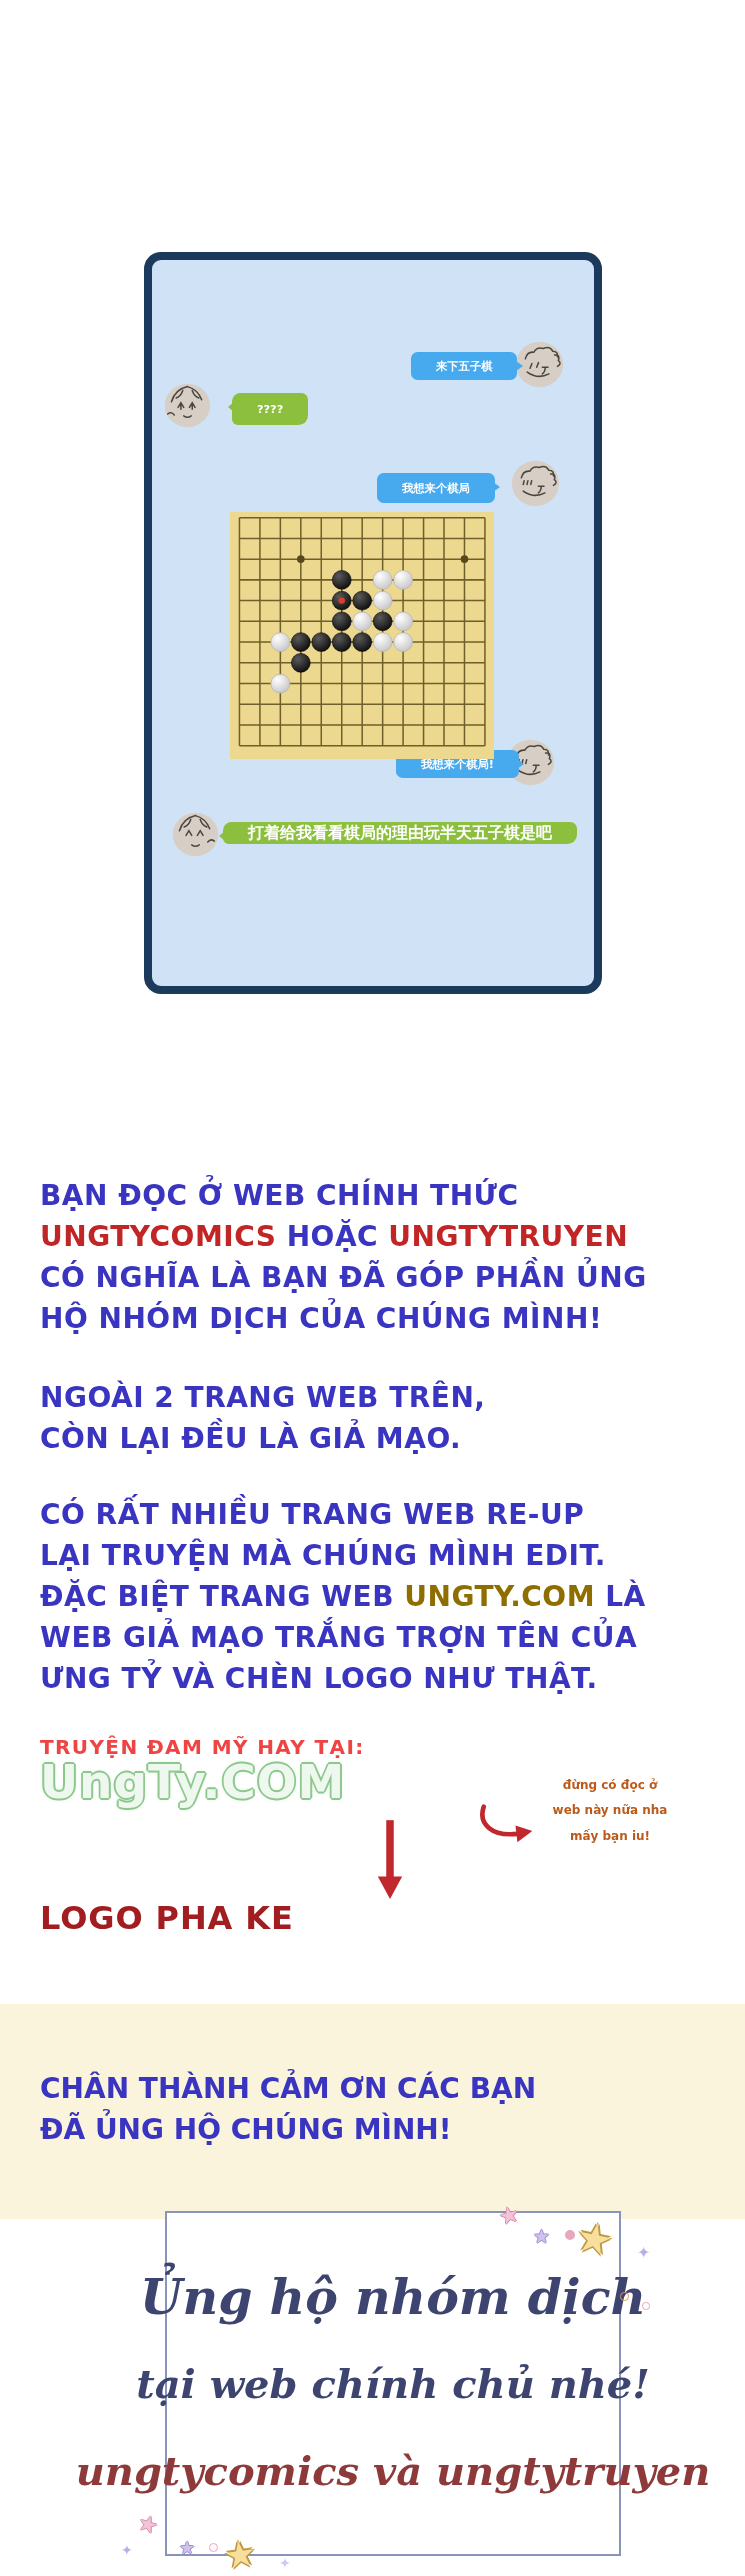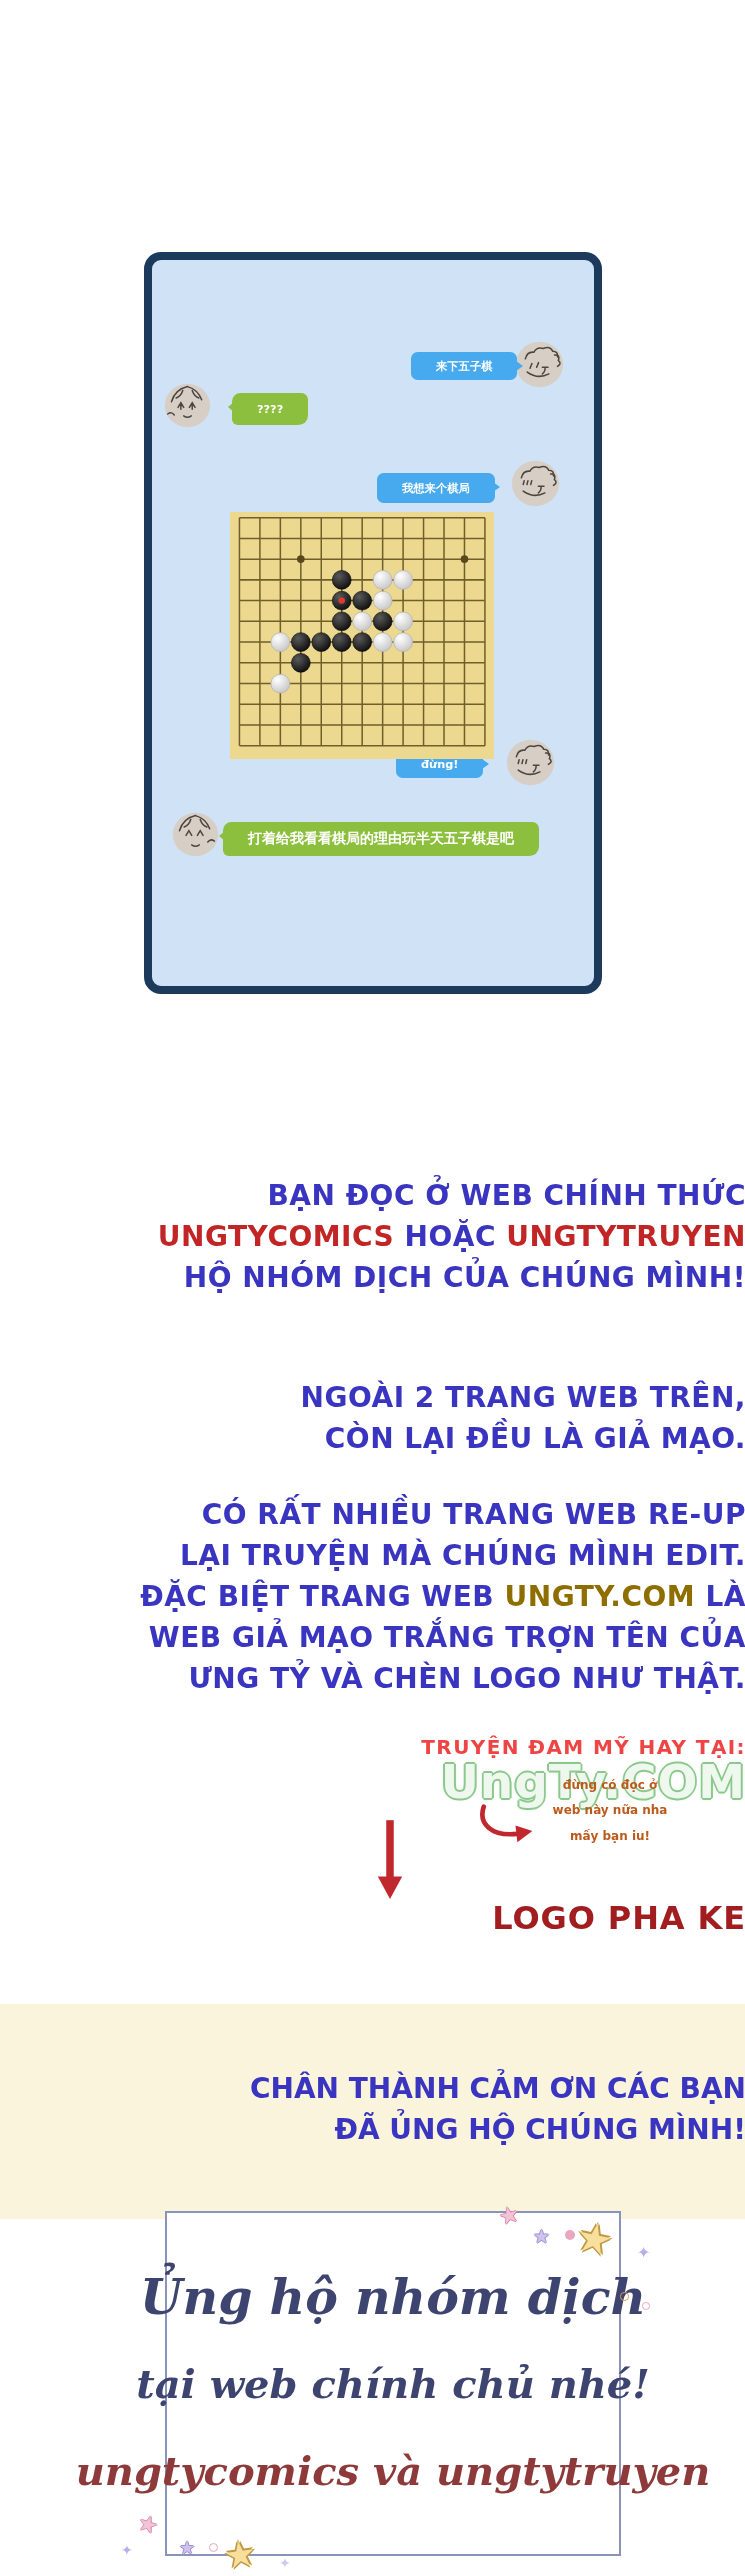--- a/index.html
+++ b/index.html
@@ -14,21 +14,21 @@
           color:#ffffff;font-weight:bold;font-size:11.3px;white-space:nowrap;
           border-radius:6.6px;padding:0 25px;box-sizing:border-box;}
   .bubble.blue{background:#47a9ee;}
   .bubble.blue::after{content:'';position:absolute;right:-10.4px;top:8.5px;border:5.7px solid transparent;
           border-left:7.5px solid #47a9ee;}
   .bubble.green{background:#8cbf3e;border-radius:8.5px 6.6px 9.4px 5.7px;}
   .bubble.green::after{content:'';position:absolute;left:-9.4px;top:9.4px;border:5.7px solid transparent;
           border-right:6.6px solid #8cbf3e;}
   #board-holder{position:absolute;left:230px;top:512px;width:264px;height:247px;}
   
-  .cblock{position:absolute;left:40px;width:706px;text-align:right;font-weight:bold;}
+  .cblock{position:absolute;left:40px;width:706px;text-align:left;font-weight:bold;}
   .notice{font-size:28px;line-height:41px;color:#3a35c0;letter-spacing:0.5px;}
   .seg-red{color:#c22525;}
   .seg-olive{color:#8f6e00;}
   .tagline{font-size:20px;letter-spacing:1.4px;color:#ef4444;}
   .logo{font-size:47px;letter-spacing:0.9px;color:#eef8ee;
         text-shadow:-1.9px 0 #8cc88c,1.9px 0 #8cc88c,0 -1.9px #8cc88c,0 1.9px #8cc88c,
                     -0.9px -0.9px #8cc88c,0.9px 0.9px #8cc88c,-0.9px 0.9px #8cc88c,0.9px -0.9px #8cc88c,
                     0 0 5.7px #cfe9cf;}
   .sidenote{position:absolute;left:516px;top:1773px;width:188px;text-align:center;
         font-size:12px;font-weight:bold;color:#bc5a1c;line-height:25.4px;}
@@ -123,22 +123,22 @@
           <path d="M29,28 l3,-5 l3,5"></path>
         <path d="M23,38 q4,3 8,0"></path>
         <path d="M47,34 q-4,-3 -7,1"></path>
       </g>
     </svg>
   </div>
 
   <div class="bubble blue" style="left:411px;top:352px;height:28px;">来下五子棋</div>
   <div class="bubble green" style="left:232px;top:393px;height:32px;min-width:68px;">????</div>
   <div class="bubble blue" style="left:377px;top:473px;height:30px;">我想来个棋局</div>
-  <div class="bubble blue" style="left:396px;top:750px;height:28px;">đừng!</div>
-  <div class="bubble green" style="left:223px;top:822px;height:34px;font-size:14px;">打着给我看看棋局的理由玩半天五子棋是吧</div>
+  <div class="bubble blue" style="left:396px;top:750px;height:28px;">我想来个棋局!</div>
+  <div class="bubble green" style="left:223px;top:822px;height:22px;font-size:16px;">打着给我看看棋局的理由玩半天五子棋是吧</div>
 
   <div id="board-holder">
       <svg width="264" height="247" viewBox="0 0 280 262">
         <defs>
           <radialGradient id="gb" cx="35%" cy="30%" r="75%">
             <stop offset="0%" stop-color="#5a5a5a"></stop>
             <stop offset="100%" stop-color="#0e0e0e"></stop>
           </radialGradient>
           <radialGradient id="gw" cx="35%" cy="30%" r="75%">
             <stop offset="0%" stop-color="#ffffff"></stop>
@@ -192,20 +192,21 @@
         <circle cx="161.9" cy="138.0" r="10" fill="url(#gw)" stroke="#b5b5b5" stroke-width="0.8"></circle>
         <circle cx="183.6" cy="138.0" r="10" fill="url(#gw)" stroke="#b5b5b5" stroke-width="0.8"></circle>
         <circle cx="53.4" cy="182.0" r="10" fill="url(#gw)" stroke="#b5b5b5" stroke-width="0.8"></circle>
         <circle cx="118.5" cy="94.0" r="3.4" fill="#e23b2e"></circle>
       </svg>
     </div>
 
   <div class="cblock notice" style="top:1175px;">
     <div>BẠN ĐỌC Ở WEB CHÍNH THỨC</div>
     <div><span class="seg-red">UNGTYCOMICS</span><span> HOẶC </span><span class="seg-red">UNGTYTRUYEN</span></div>
+    <div>CÓ NGHĨA LÀ BẠN ĐÃ GÓP PHẦN ỦNG</div>
     <div>HỘ NHÓM DỊCH CỦA CHÚNG MÌNH!</div>
   </div>
 
   <div class="cblock notice" style="top:1377px;">
     <div>NGOÀI 2 TRANG WEB TRÊN,</div>
     <div>CÒN LẠI ĐỀU LÀ GIẢ MẠO.</div>
   </div>
 
   <div class="cblock notice" style="top:1494px;">
     <div>CÓ RẤT NHIỀU TRANG WEB RE-UP</div>

